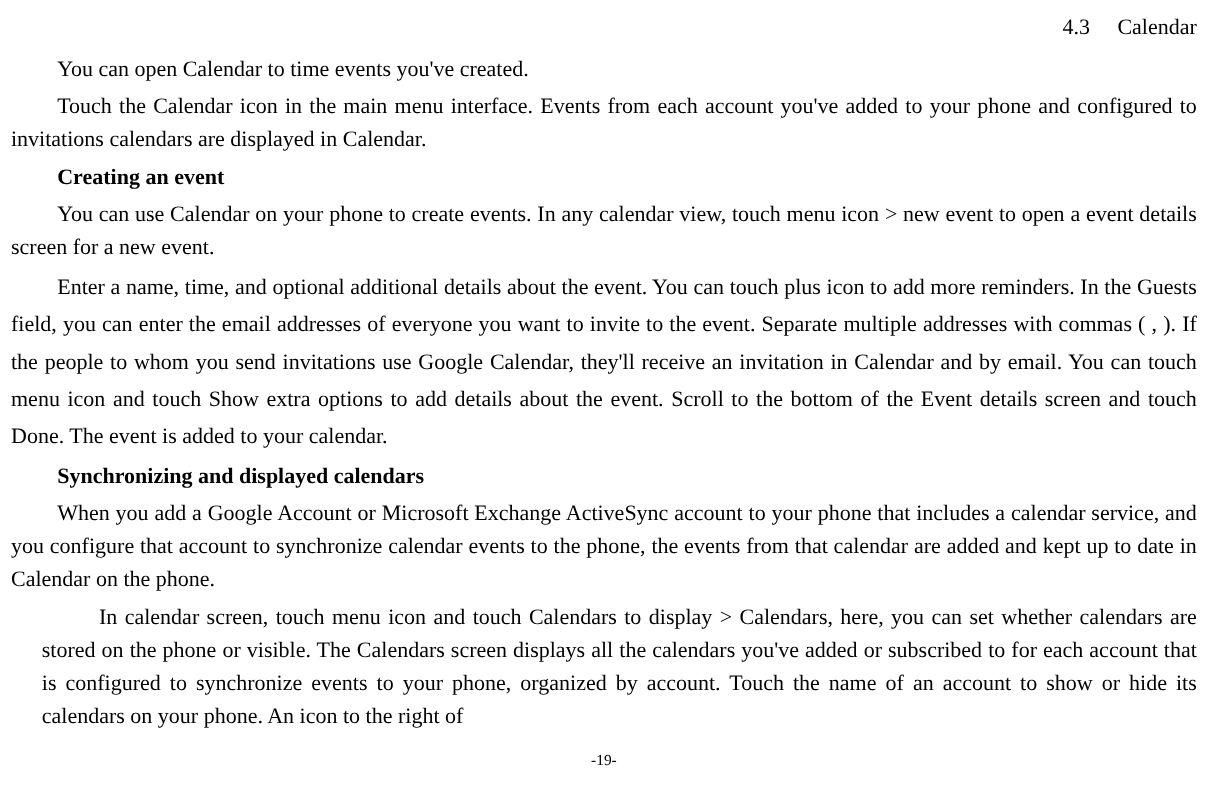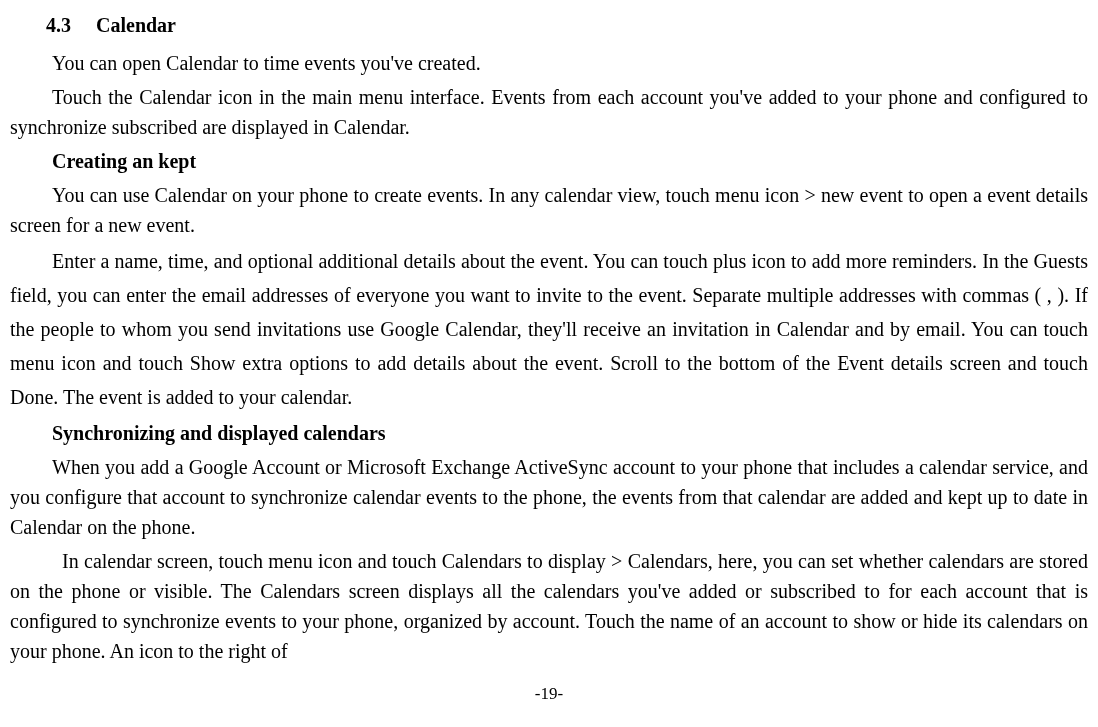--- a/index.html
+++ b/index.html
@@ -6,62 +6,64 @@
       font-family: "Times New Roman", Times, serif;
       font-size: 20px;
       line-height: 1.5;
       margin: 0;
       padding: 10px 10px 30px 10px;
       color: #000;
       background: #fff;
       width: 1078px;
     }
     .section-heading {
-      font-weight: bold;
-      margin-left: 36px;
+      font-weight: normal;
+      margin-left: 85px;
       margin-bottom: 8px;
+      text-align: right;
     }
     .section-number {
       margin-right: 25px;
     }
     .paragraph {
       margin: 0 0 4px 0;
       text-align: justify;
     }
     .indent {
       text-indent: 42px;
     }
     .indent-more {
       text-indent: 52px;
+      margin-left: 28px;
     }
     .bold {
       font-weight: bold;
     }
     .page-number {
       text-align: center;
-      font-size: 17px;
+      font-size: 14px;
       margin-top: 15px;
       font-family: "Times New Roman", Times, serif;
     }
     .spaced {
       line-height: 1.7;
     }
   </style>
 </head>
 <body>
 
 <div class="section-heading">
   <span class="section-number">4.3</span><span>Calendar</span>
 </div>
 
 <p class="paragraph indent">You can open Calendar to time events you've created.</p>
 
-<p class="paragraph indent">Touch the Calendar icon in the main menu interface. Events from each account you've added to your phone and configured to synchronize subscribed are displayed in Calendar.</p>
+<p class="paragraph indent">Touch the Calendar icon in the main menu interface. Events from each account you've added to your phone and configured to invitations calendars are displayed in Calendar.</p>
 
-<p class="paragraph indent bold">Creating an kept</p>
+<p class="paragraph indent bold">Creating an event</p>
 
 <p class="paragraph indent">You can use Calendar on your phone to create events. In any calendar view, touch menu icon &gt; new event to open a event details screen for a new event.</p>
 
 <p class="paragraph indent spaced">Enter a name, time, and optional additional details about the event. You can touch plus icon to add more reminders. In the Guests field, you can enter the email addresses of everyone you want to invite to the event. Separate multiple addresses with commas ( , ). If the people to whom you send invitations use Google Calendar, they'll receive an invitation in Calendar and by email. You can touch menu icon and touch Show extra options to add details about the event. Scroll to the bottom of the Event details screen and touch Done. The event is added to your calendar.</p>
 
 <p class="paragraph indent bold">Synchronizing and displayed calendars</p>
 
 <p class="paragraph indent">When you add a Google Account or Microsoft Exchange ActiveSync account to your phone that includes a calendar service, and you configure that account to synchronize calendar events to the phone, the events from that calendar are added and kept up to date in Calendar on the phone.</p>
 
 <p class="paragraph indent-more">In calendar screen, touch menu icon and touch Calendars to display &gt; Calendars, here, you can set whether calendars are stored on the phone or visible. The Calendars screen displays all the calendars you've added or subscribed to for each account that is configured to synchronize events to your phone, organized by account. Touch the name of an account to show or hide its calendars on your phone. An icon to the right of</p>

